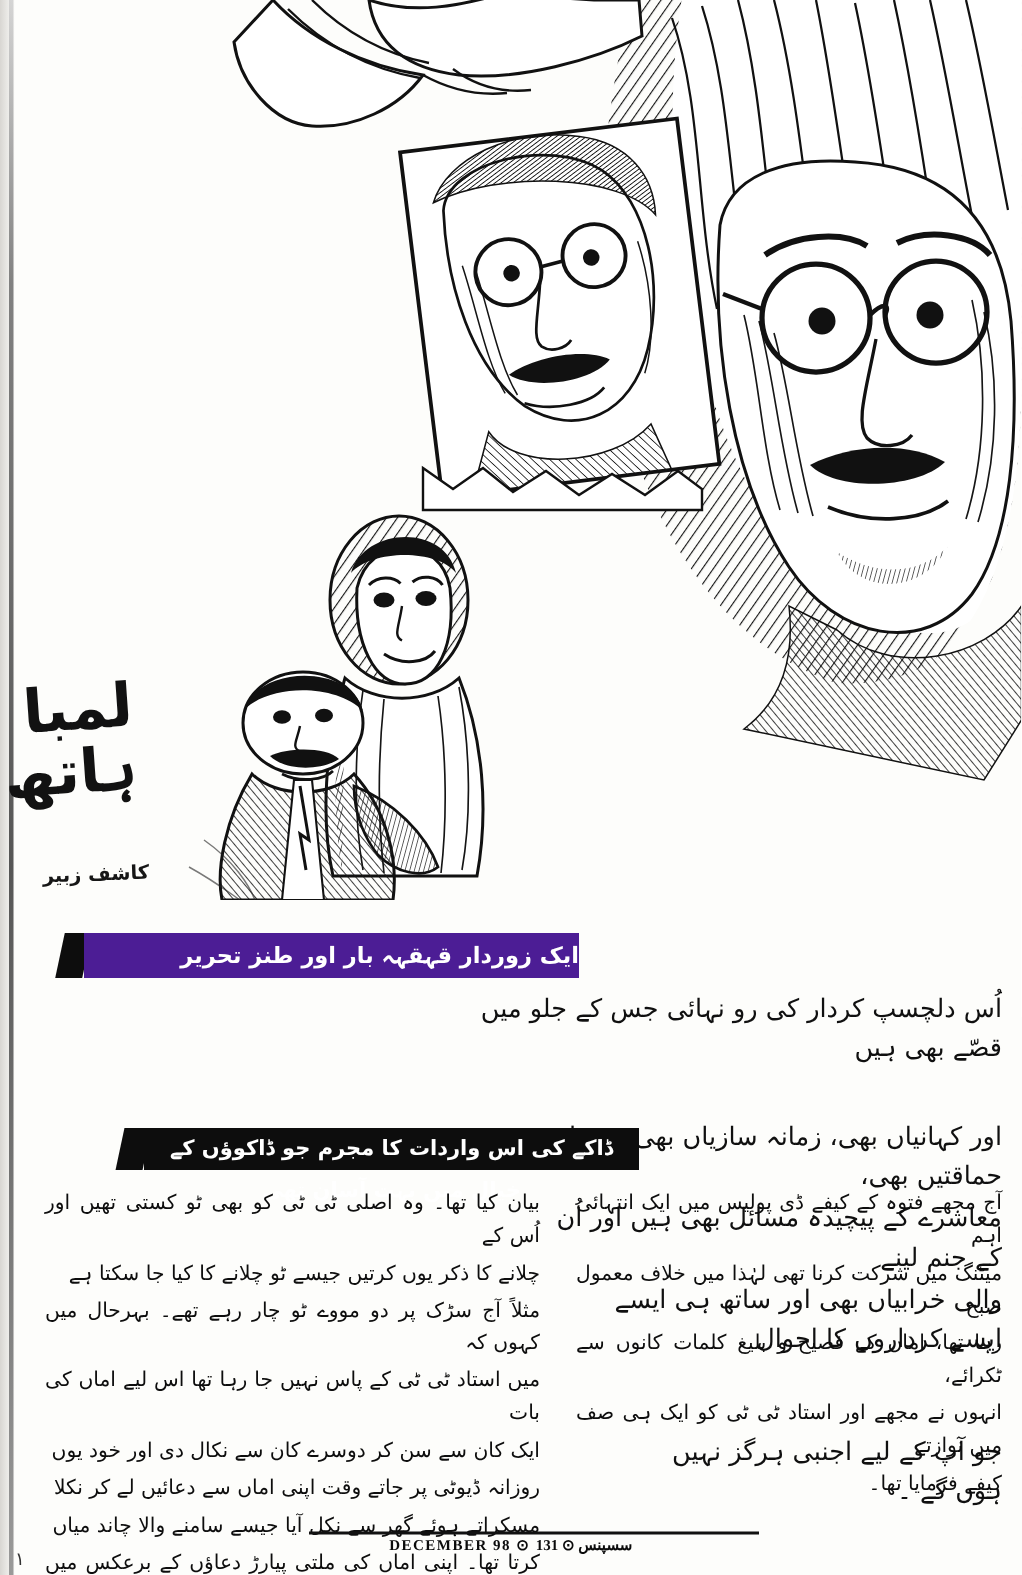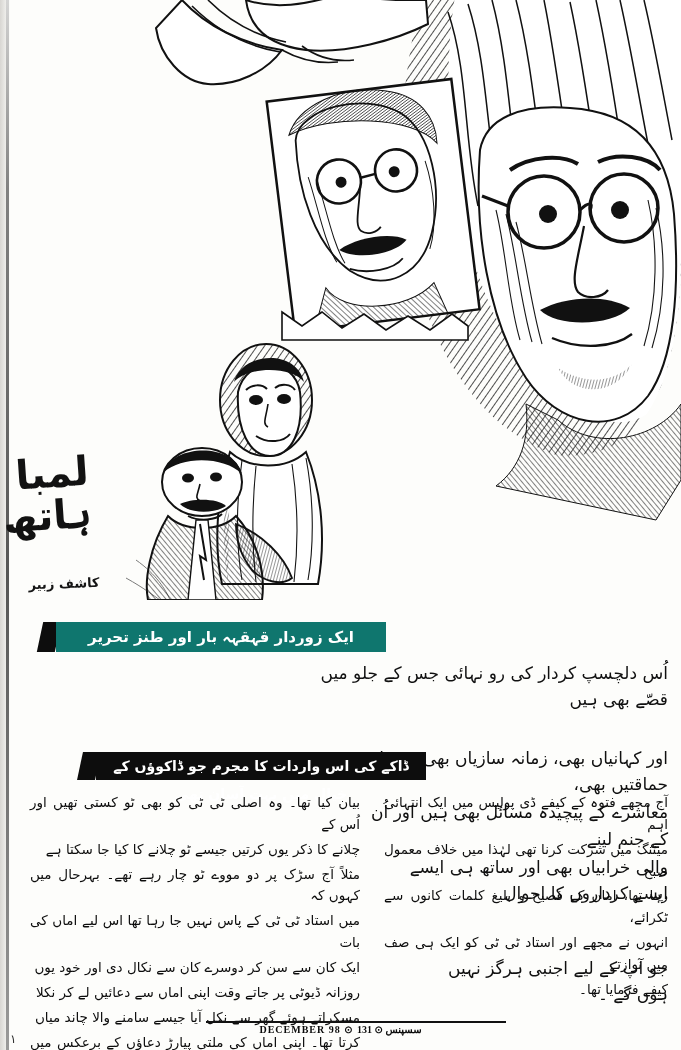--- a/index.html
+++ b/index.html
@@ -73,24 +73,23 @@
     transform: rotate(-2deg);
   }
 
   
   .kicker {
     position: absolute;
     left: 56px;
     top: 622px;
     width: 330px;
     height: 30px;
-    background: #0f766e;
+    background: #4c1d95;
     color: #ffffff;
     direction: rtl;
-    text-align: center;
     font-family: "DejaVu Sans", sans-serif;
     font-size: 15px;
     font-weight: 700;
     line-height: 30px;
     letter-spacing: .5px;
   }
   .kicker-tab {
     position: absolute;
     left: 40px;
     top: 622px;

